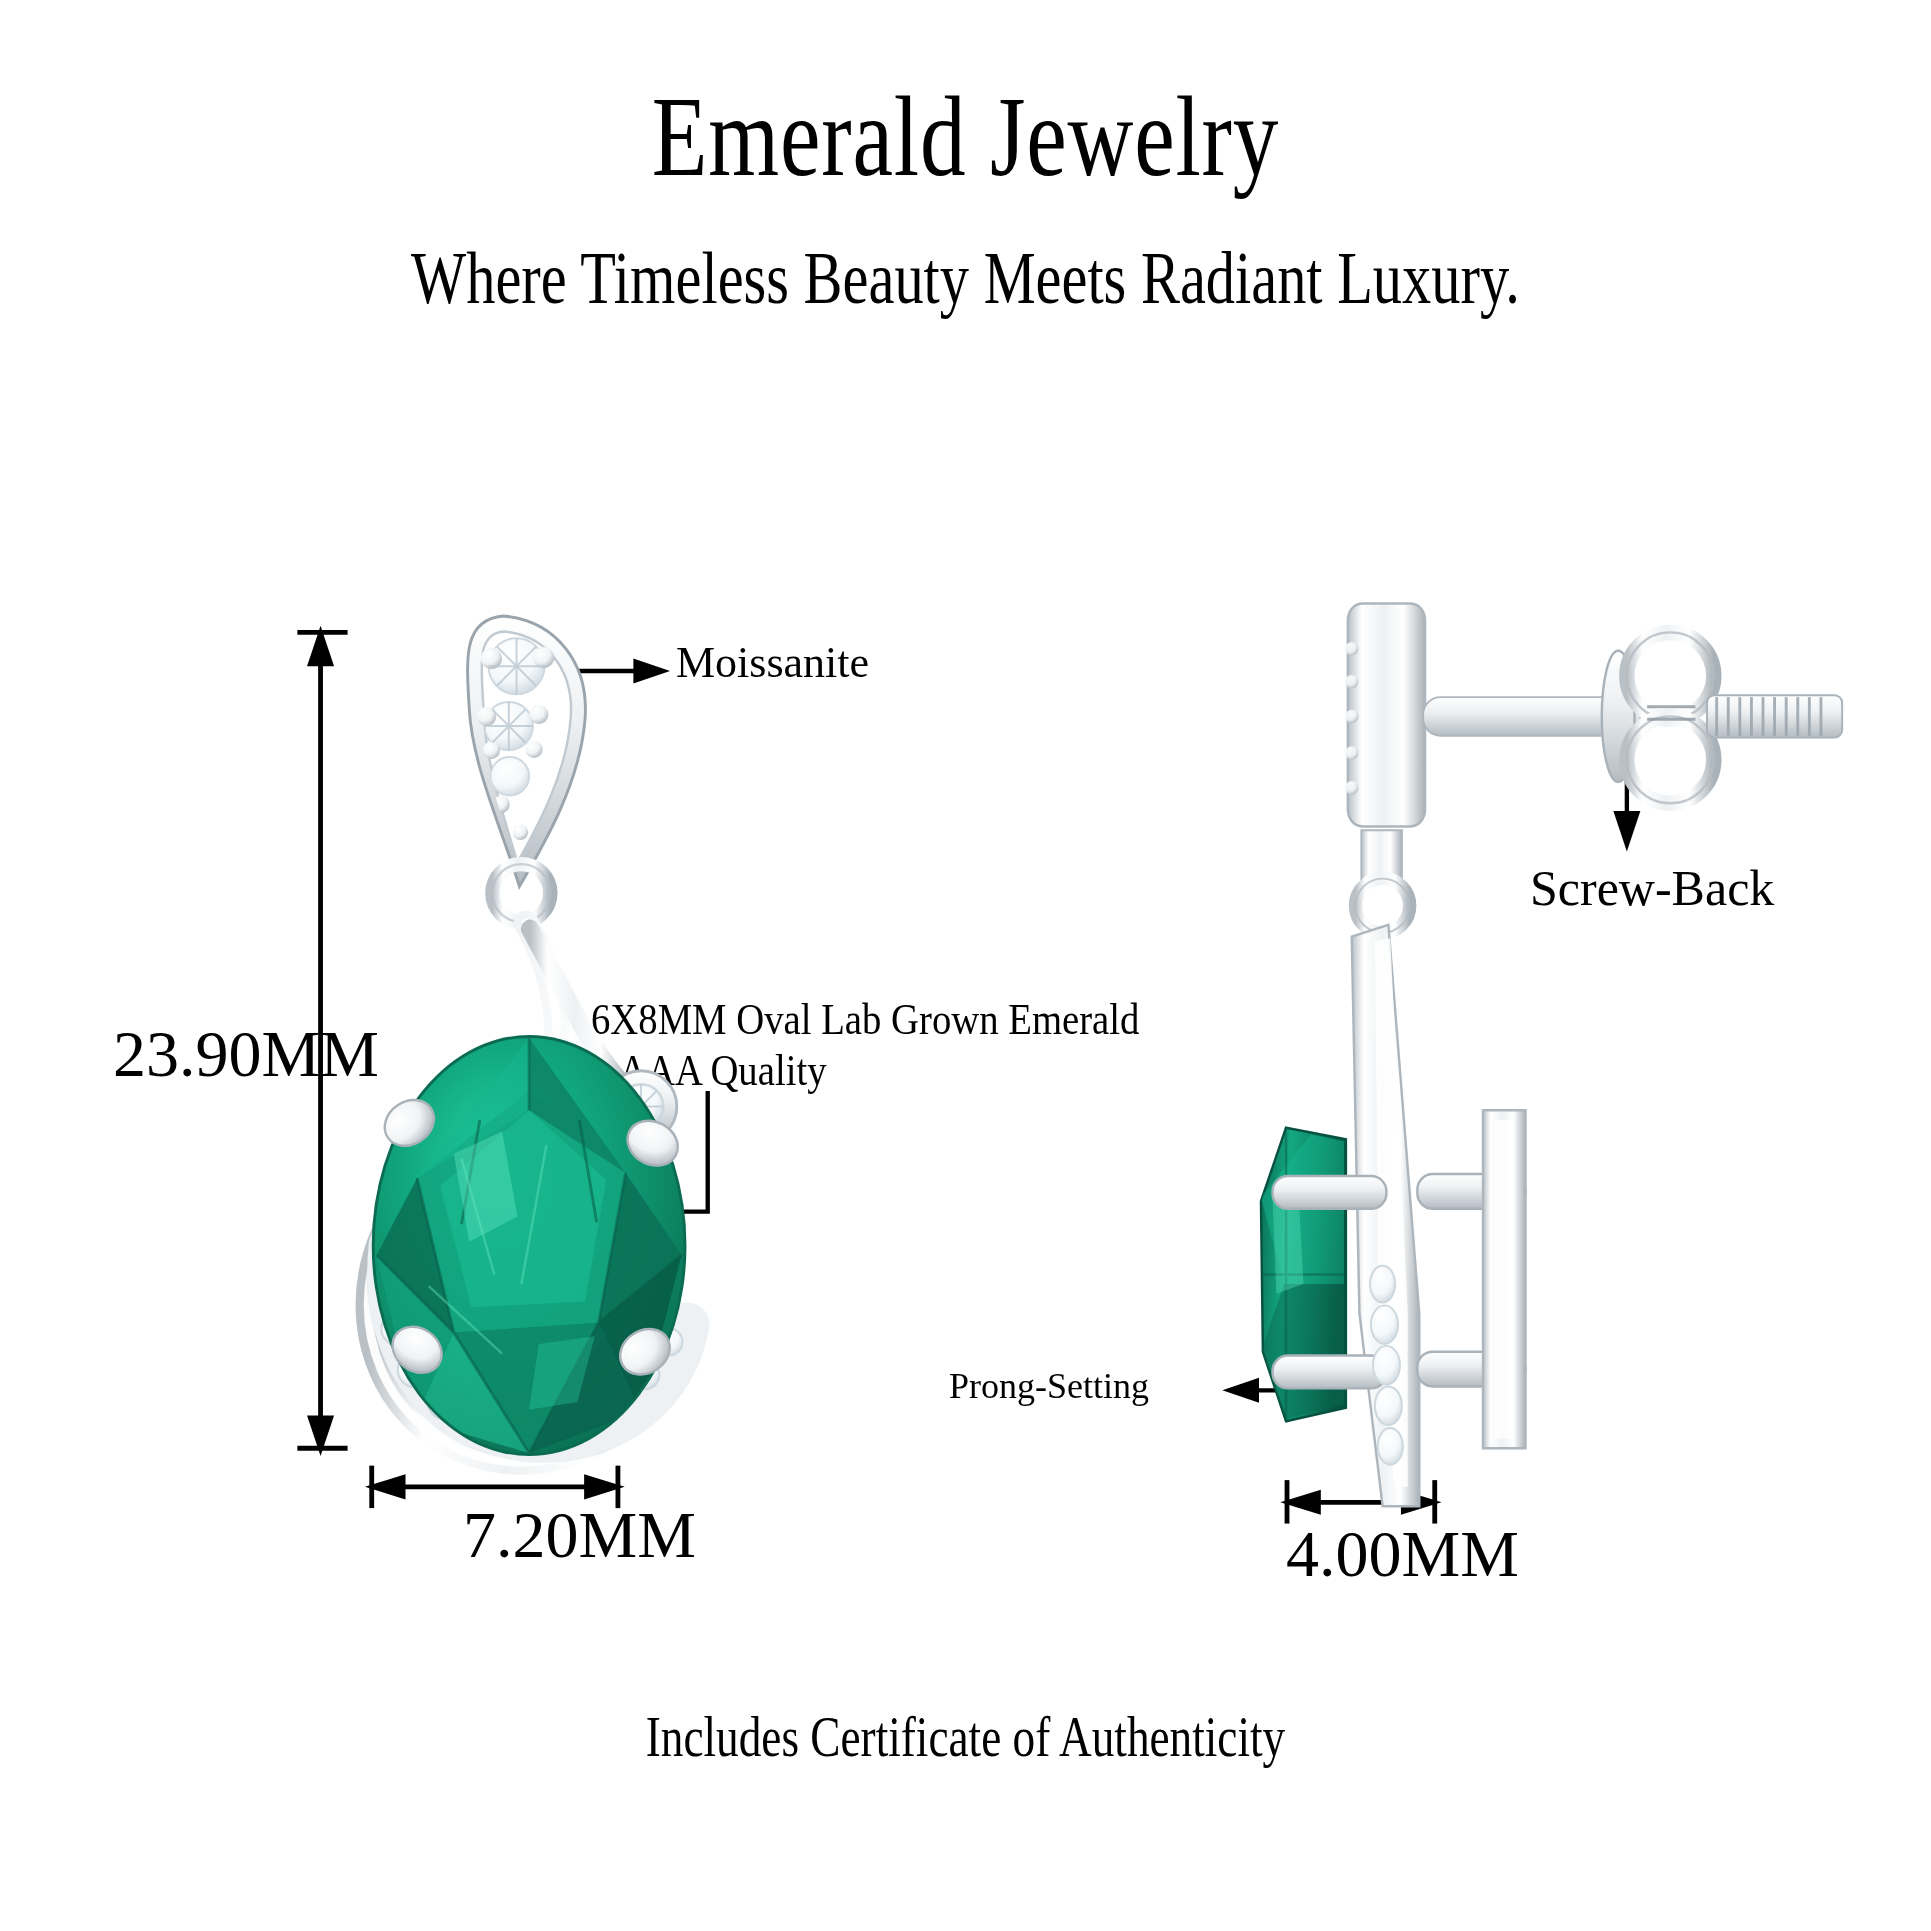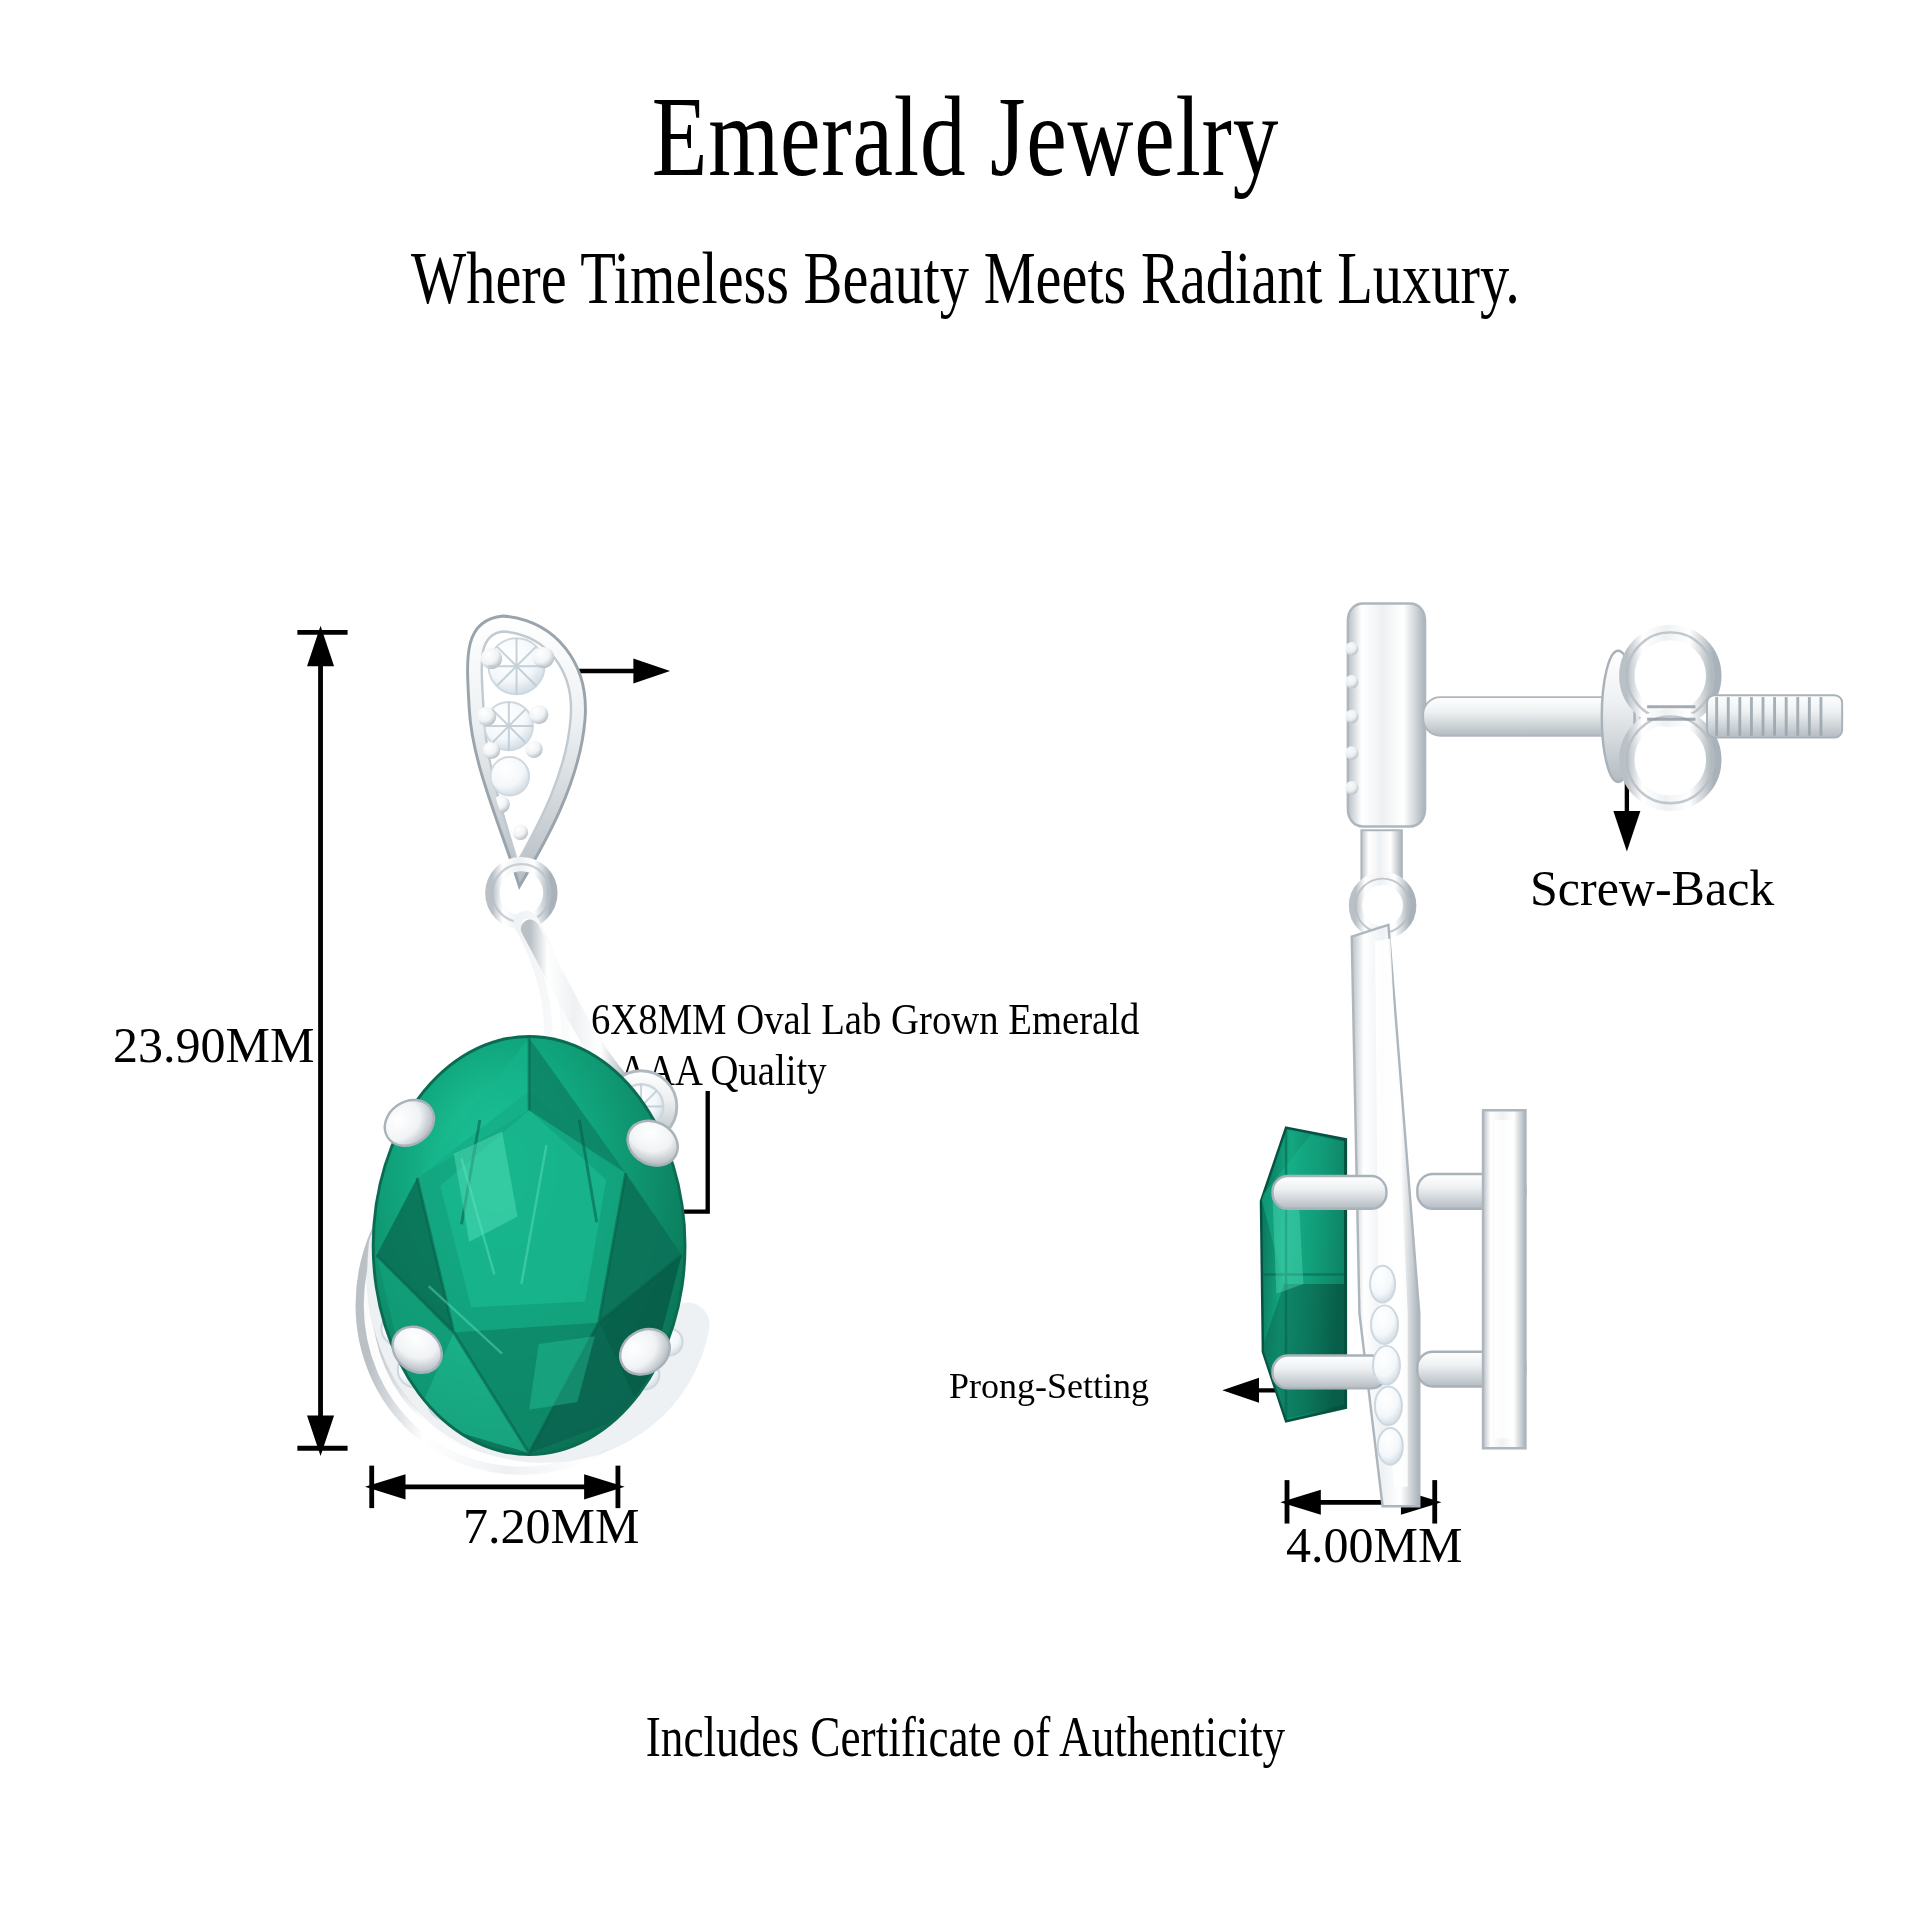--- a/index.html
+++ b/index.html
@@ -25,21 +25,21 @@
     position:absolute;top:1707px;left:0;width:1931px;text-align:center;
     font-size:58px;line-height:1.05;
     transform:scaleX(.78);transform-origin:50% 50%;white-space:nowrap;
   }
 
   
   .callout{position:absolute;font-family:"Liberation Serif",serif;
            font-size:44px;line-height:1.16;white-space:nowrap;}
   .callout.cond{transform:scaleX(.88);transform-origin:0 50%;}
   .dim-label{position:absolute;font-family:"Liberation Serif",serif;
-             font-size:50px;white-space:nowrap;}
+             font-size:66px;white-space:nowrap;}
 
   #lbl-moissanite{left:676px;top:637px;}
   #lbl-emerald{left:591px;top:994px;}
   #lbl-screwback{left:1530px;top:859px;font-size:50px;}
   #lbl-prong{left:949px;top:1366px;font-size:36px;}
 
   #dim-height-label{left:113px;top:1016px;}
   #dim-width-label{left:415px;top:1497px;margin-left:48px;}
   #dim-depth-label{left:1286px;top:1516px;}
 
@@ -52,20 +52,21 @@
 </head>
 <body>
 
 <div class="stage">
 
   <div id="page-title">Emerald Jewelry</div>
   <div id="page-subtitle">Where Timeless Beauty Meets Radiant Luxury.</div>
   <div id="page-footer">Includes Certificate of Authenticity</div>
 
   <div class="callout" id="lbl-moissanite">
+    <div>Moissanite</div>
   </div>
 
   <div class="callout cond" id="lbl-emerald">
     <div>6X8MM Oval Lab Grown Emerald</div>
     <div>AAAA Quality</div>
   </div>
 
   <div class="callout" id="lbl-screwback">
     <div>Screw-Back</div>
   </div>

